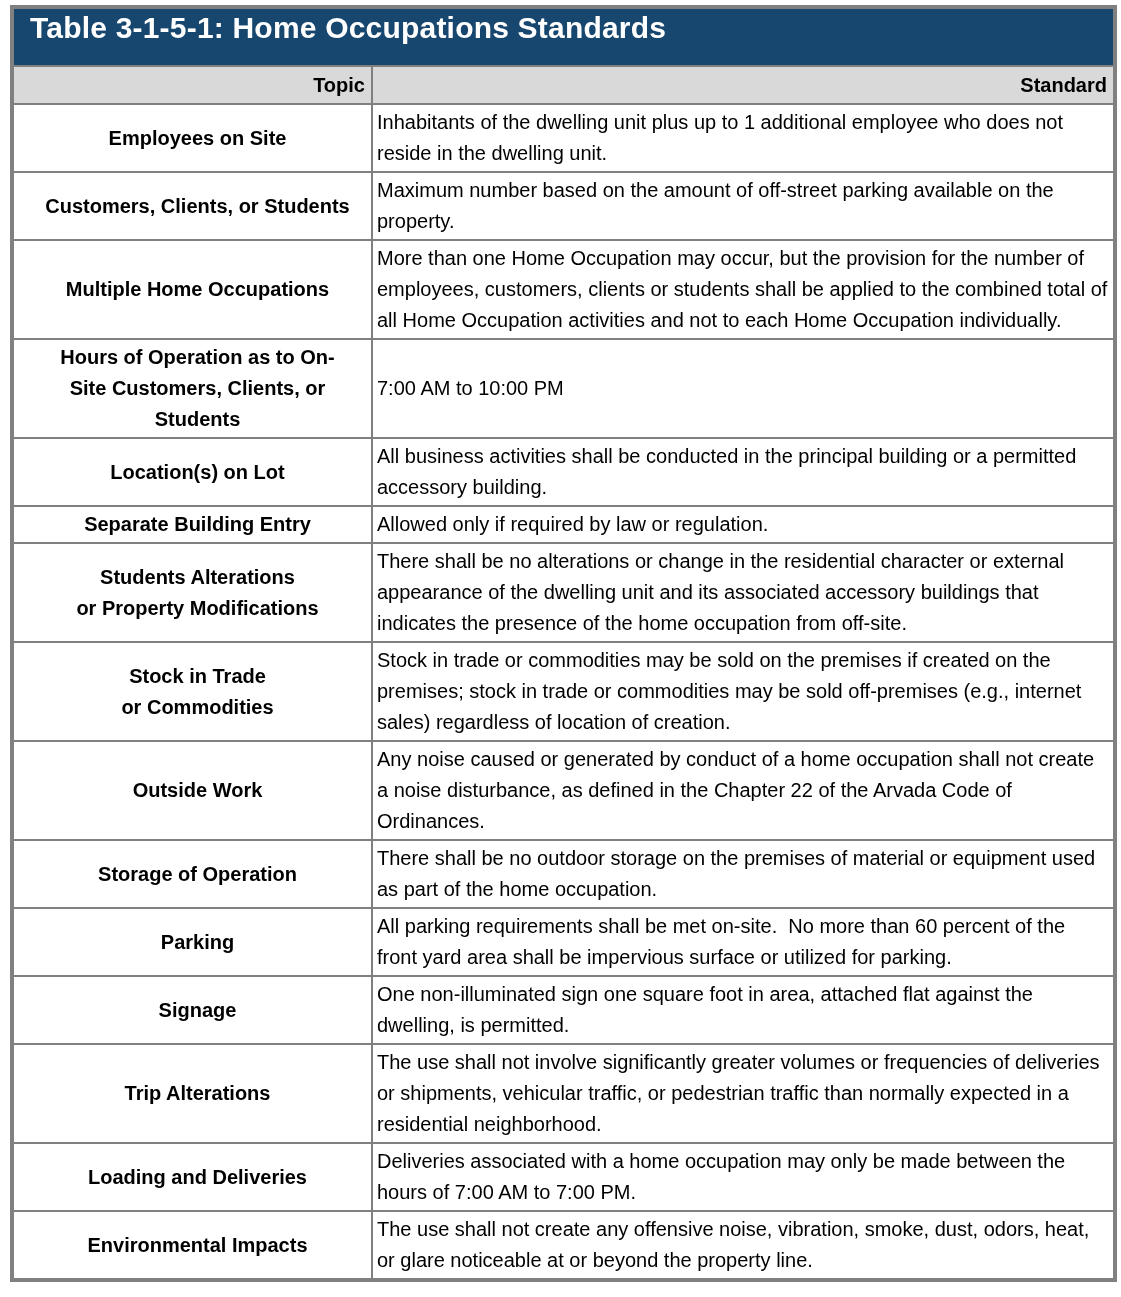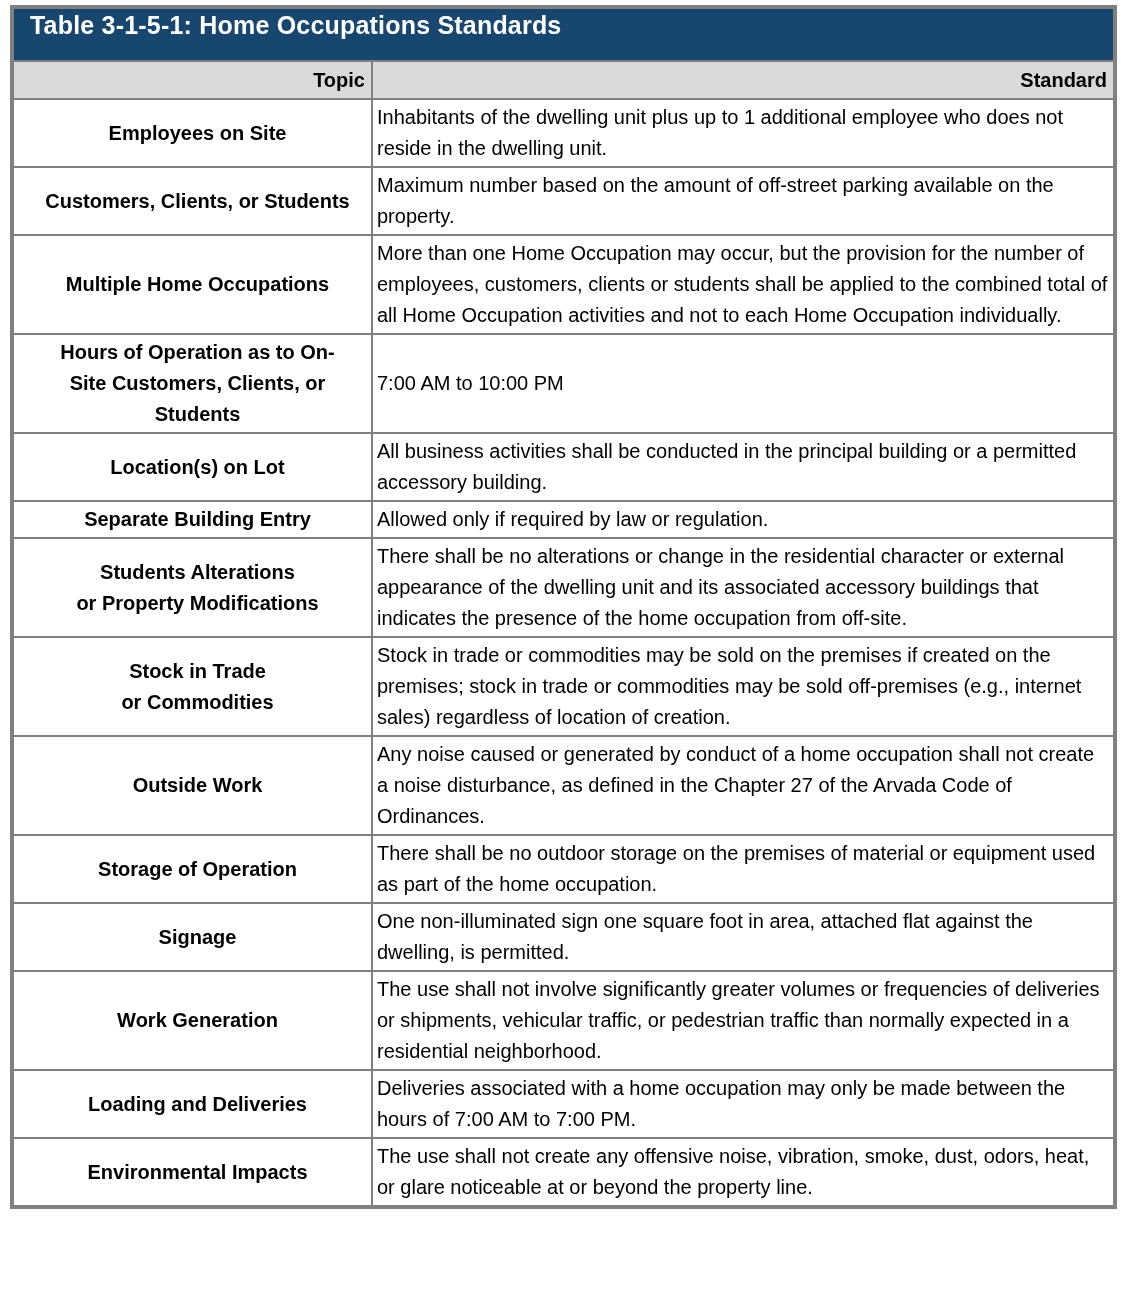--- a/index.html
+++ b/index.html
@@ -29,21 +29,21 @@
     table-layout: fixed;
     width: 1103px;
     border: 4px solid var(--border);
   }
   col.col-topic { width: 360px; }
   col.col-standard { width: 743px; }
 
   tr.title-row th {
     background: var(--title-bg);
     color: var(--title-text);
-    font-size: 25px;
+    font-size: 30px;
     font-weight: bold;
     text-align: left;
     height: 52px;
     padding: 2px 8px 20px 16px;
     border: 2px solid var(--border);
     letter-spacing: 0.2px;
   }
   tr.header-row th {
     background: var(--header-bg);
     color: var(--header-text);
@@ -132,36 +132,40 @@
   </tr>
 
   <tr class="body-row">
     <td class="topic">Stock in Trade
 or Commodities</td>
     <td class="standard">Stock in trade or commodities may be sold on the premises if created on the premises; stock in trade or commodities may be sold off-premises (e.g., internet sales) regardless of location of creation.</td>
   </tr>
 
   <tr class="body-row">
     <td class="topic">Outside Work</td>
-    <td class="standard">Any noise caused or generated by conduct of a home occupation shall not create a noise disturbance, as defined in the Chapter 27 of the Arvada Code of Ordinances.</td>
+    <td class="standard">Any noise caused or generated by conduct of a home occupation shall not create a noise disturbance, as defined in the Chapter 22 of the Arvada Code of Ordinances.</td>
   </tr>
 
   <tr class="body-row">
     <td class="topic">Storage of Operation</td>
     <td class="standard">There shall be no outdoor storage on the premises of material or equipment used as part of the home occupation.</td>
   </tr>
 
+  <tr class="body-row">
+    <td class="topic">Parking</td>
+    <td class="standard">All parking requirements shall be met on-site.  No more than 60 percent of the front yard area shall be impervious surface or utilized for parking.</td>
+  </tr>
 
   <tr class="body-row">
     <td class="topic">Signage</td>
     <td class="standard">One non-illuminated sign one square foot in area, attached flat against the dwelling, is permitted.</td>
   </tr>
 
   <tr class="body-row">
-    <td class="topic">Work Generation</td>
+    <td class="topic">Trip Alterations</td>
     <td class="standard">The use shall not involve significantly greater volumes or frequencies of deliveries or shipments, vehicular traffic, or pedestrian traffic than normally expected in a residential neighborhood.</td>
   </tr>
 
   <tr class="body-row">
     <td class="topic">Loading and Deliveries</td>
     <td class="standard">Deliveries associated with a home occupation may only be made between the hours of 7:00 AM to 7:00 PM.</td>
   </tr>
 
   <tr class="body-row">
     <td class="topic">Environmental Impacts</td>

